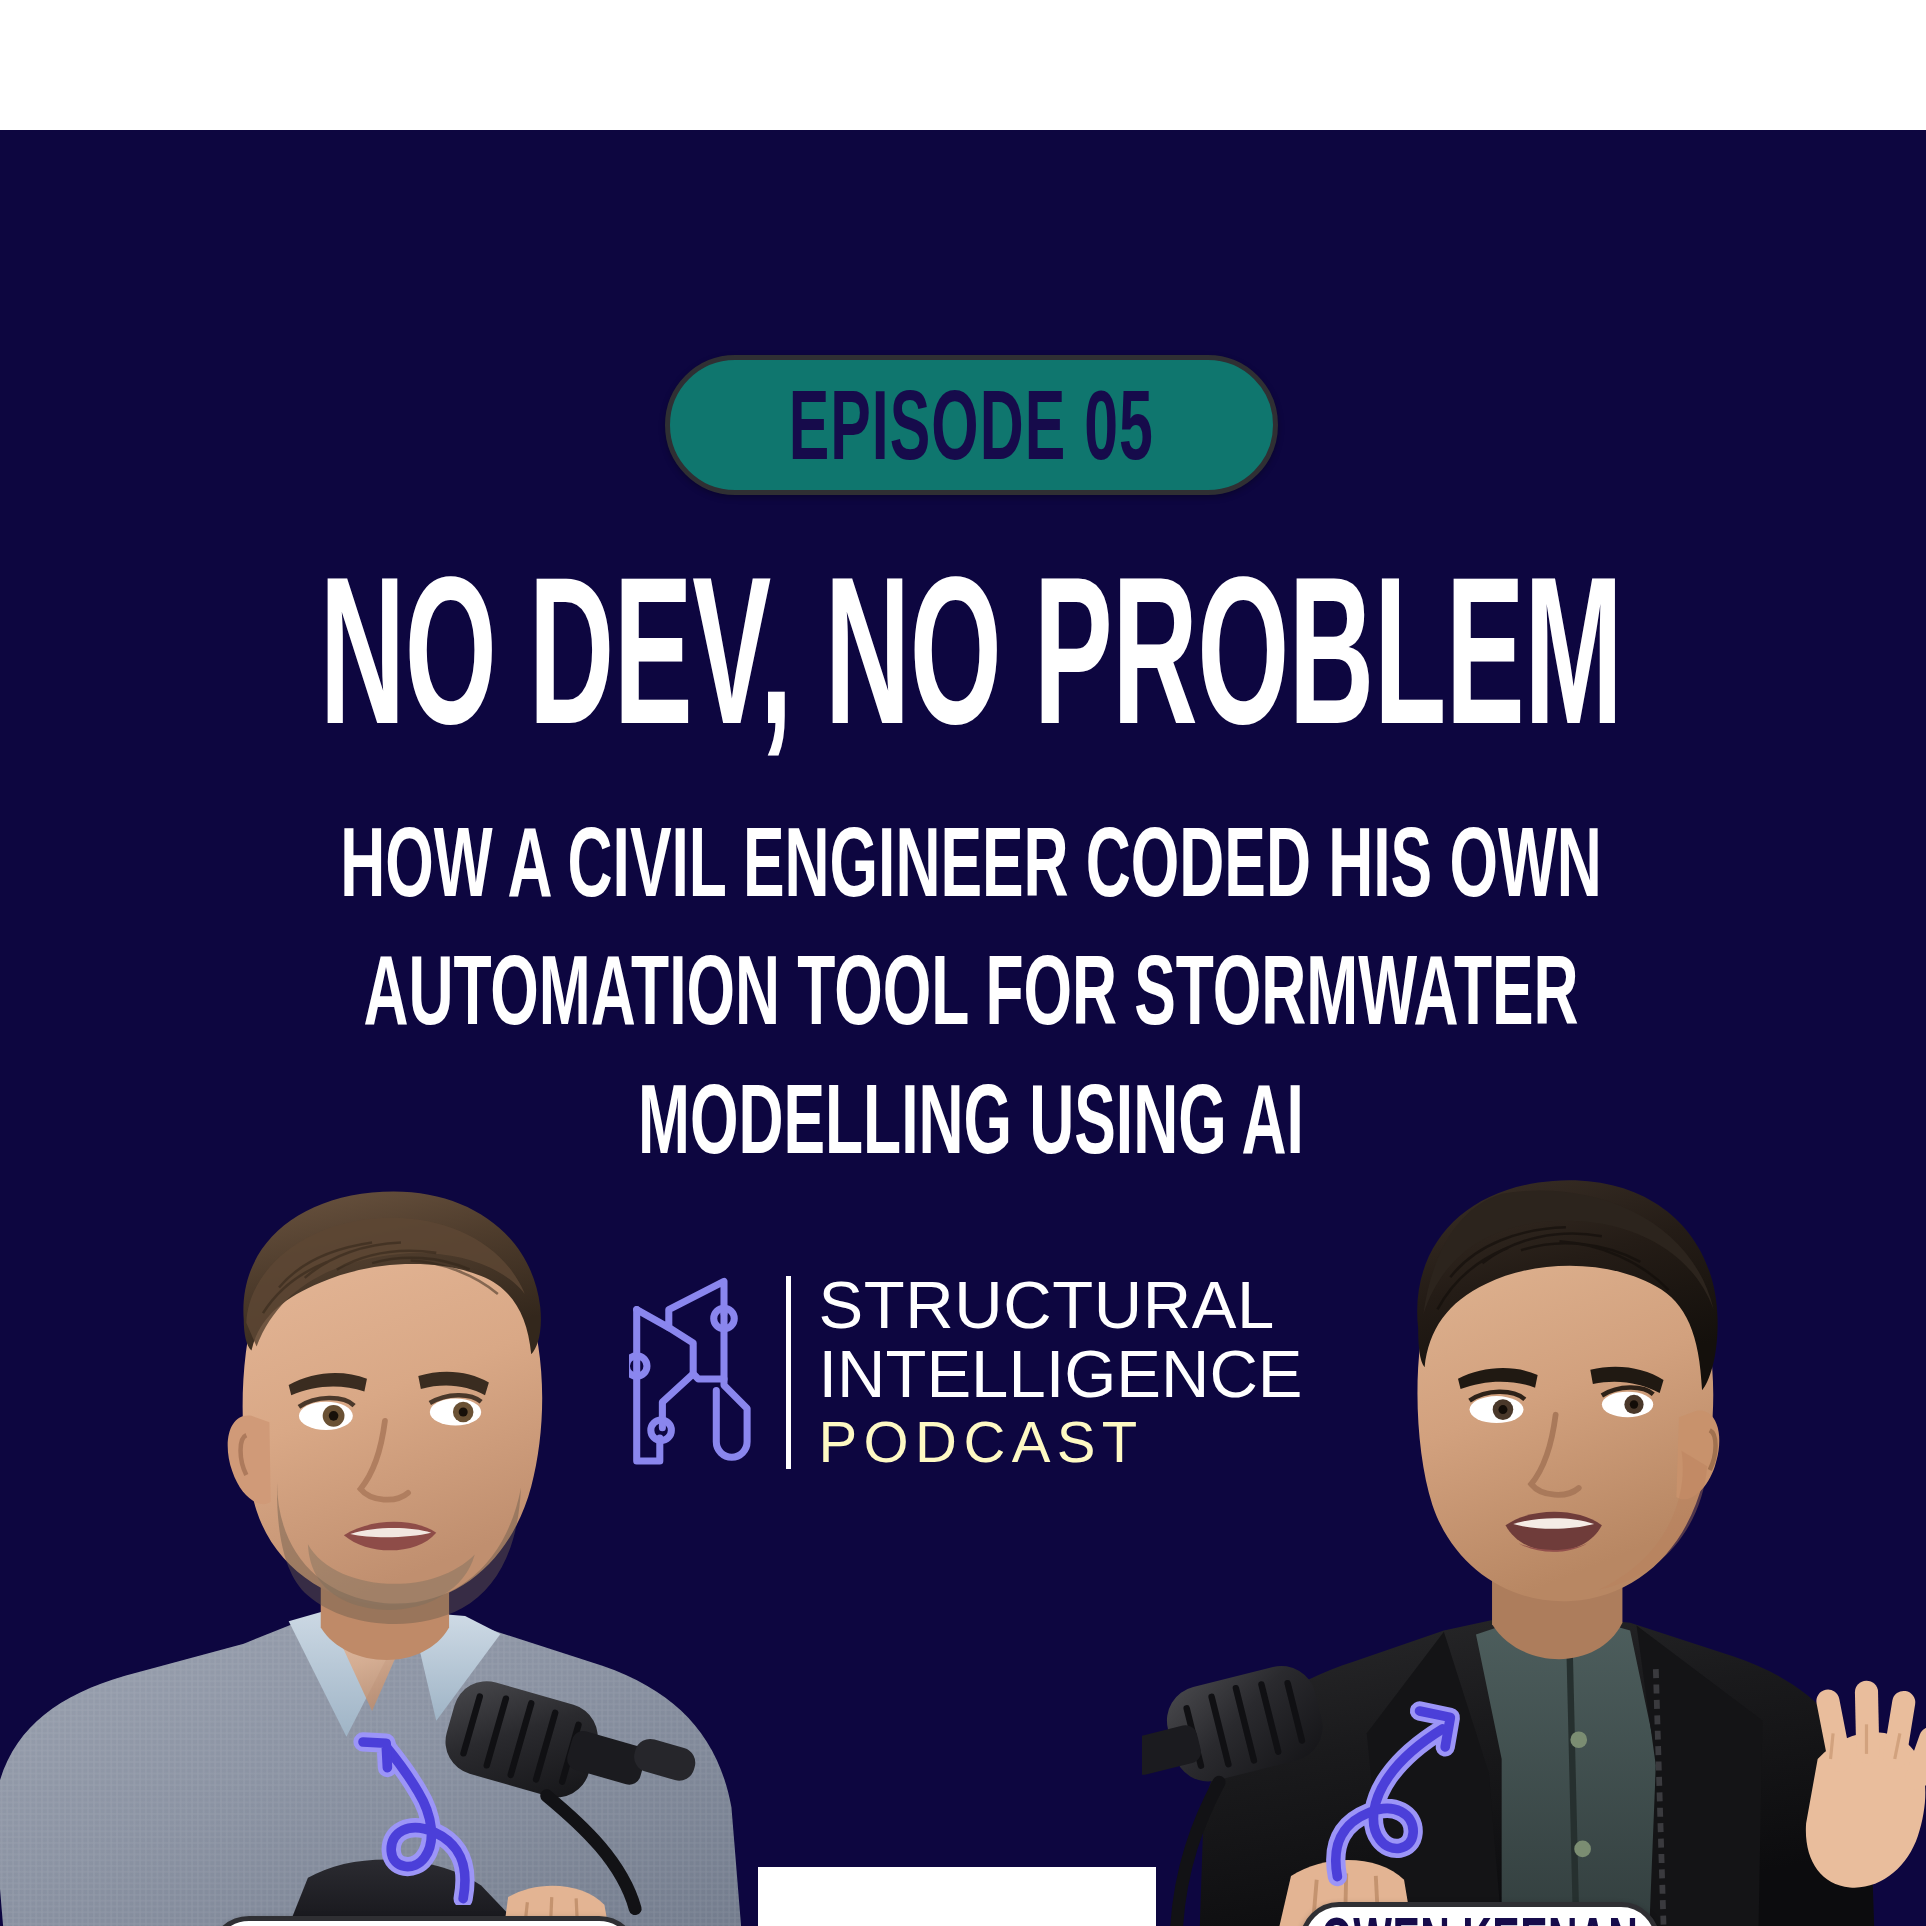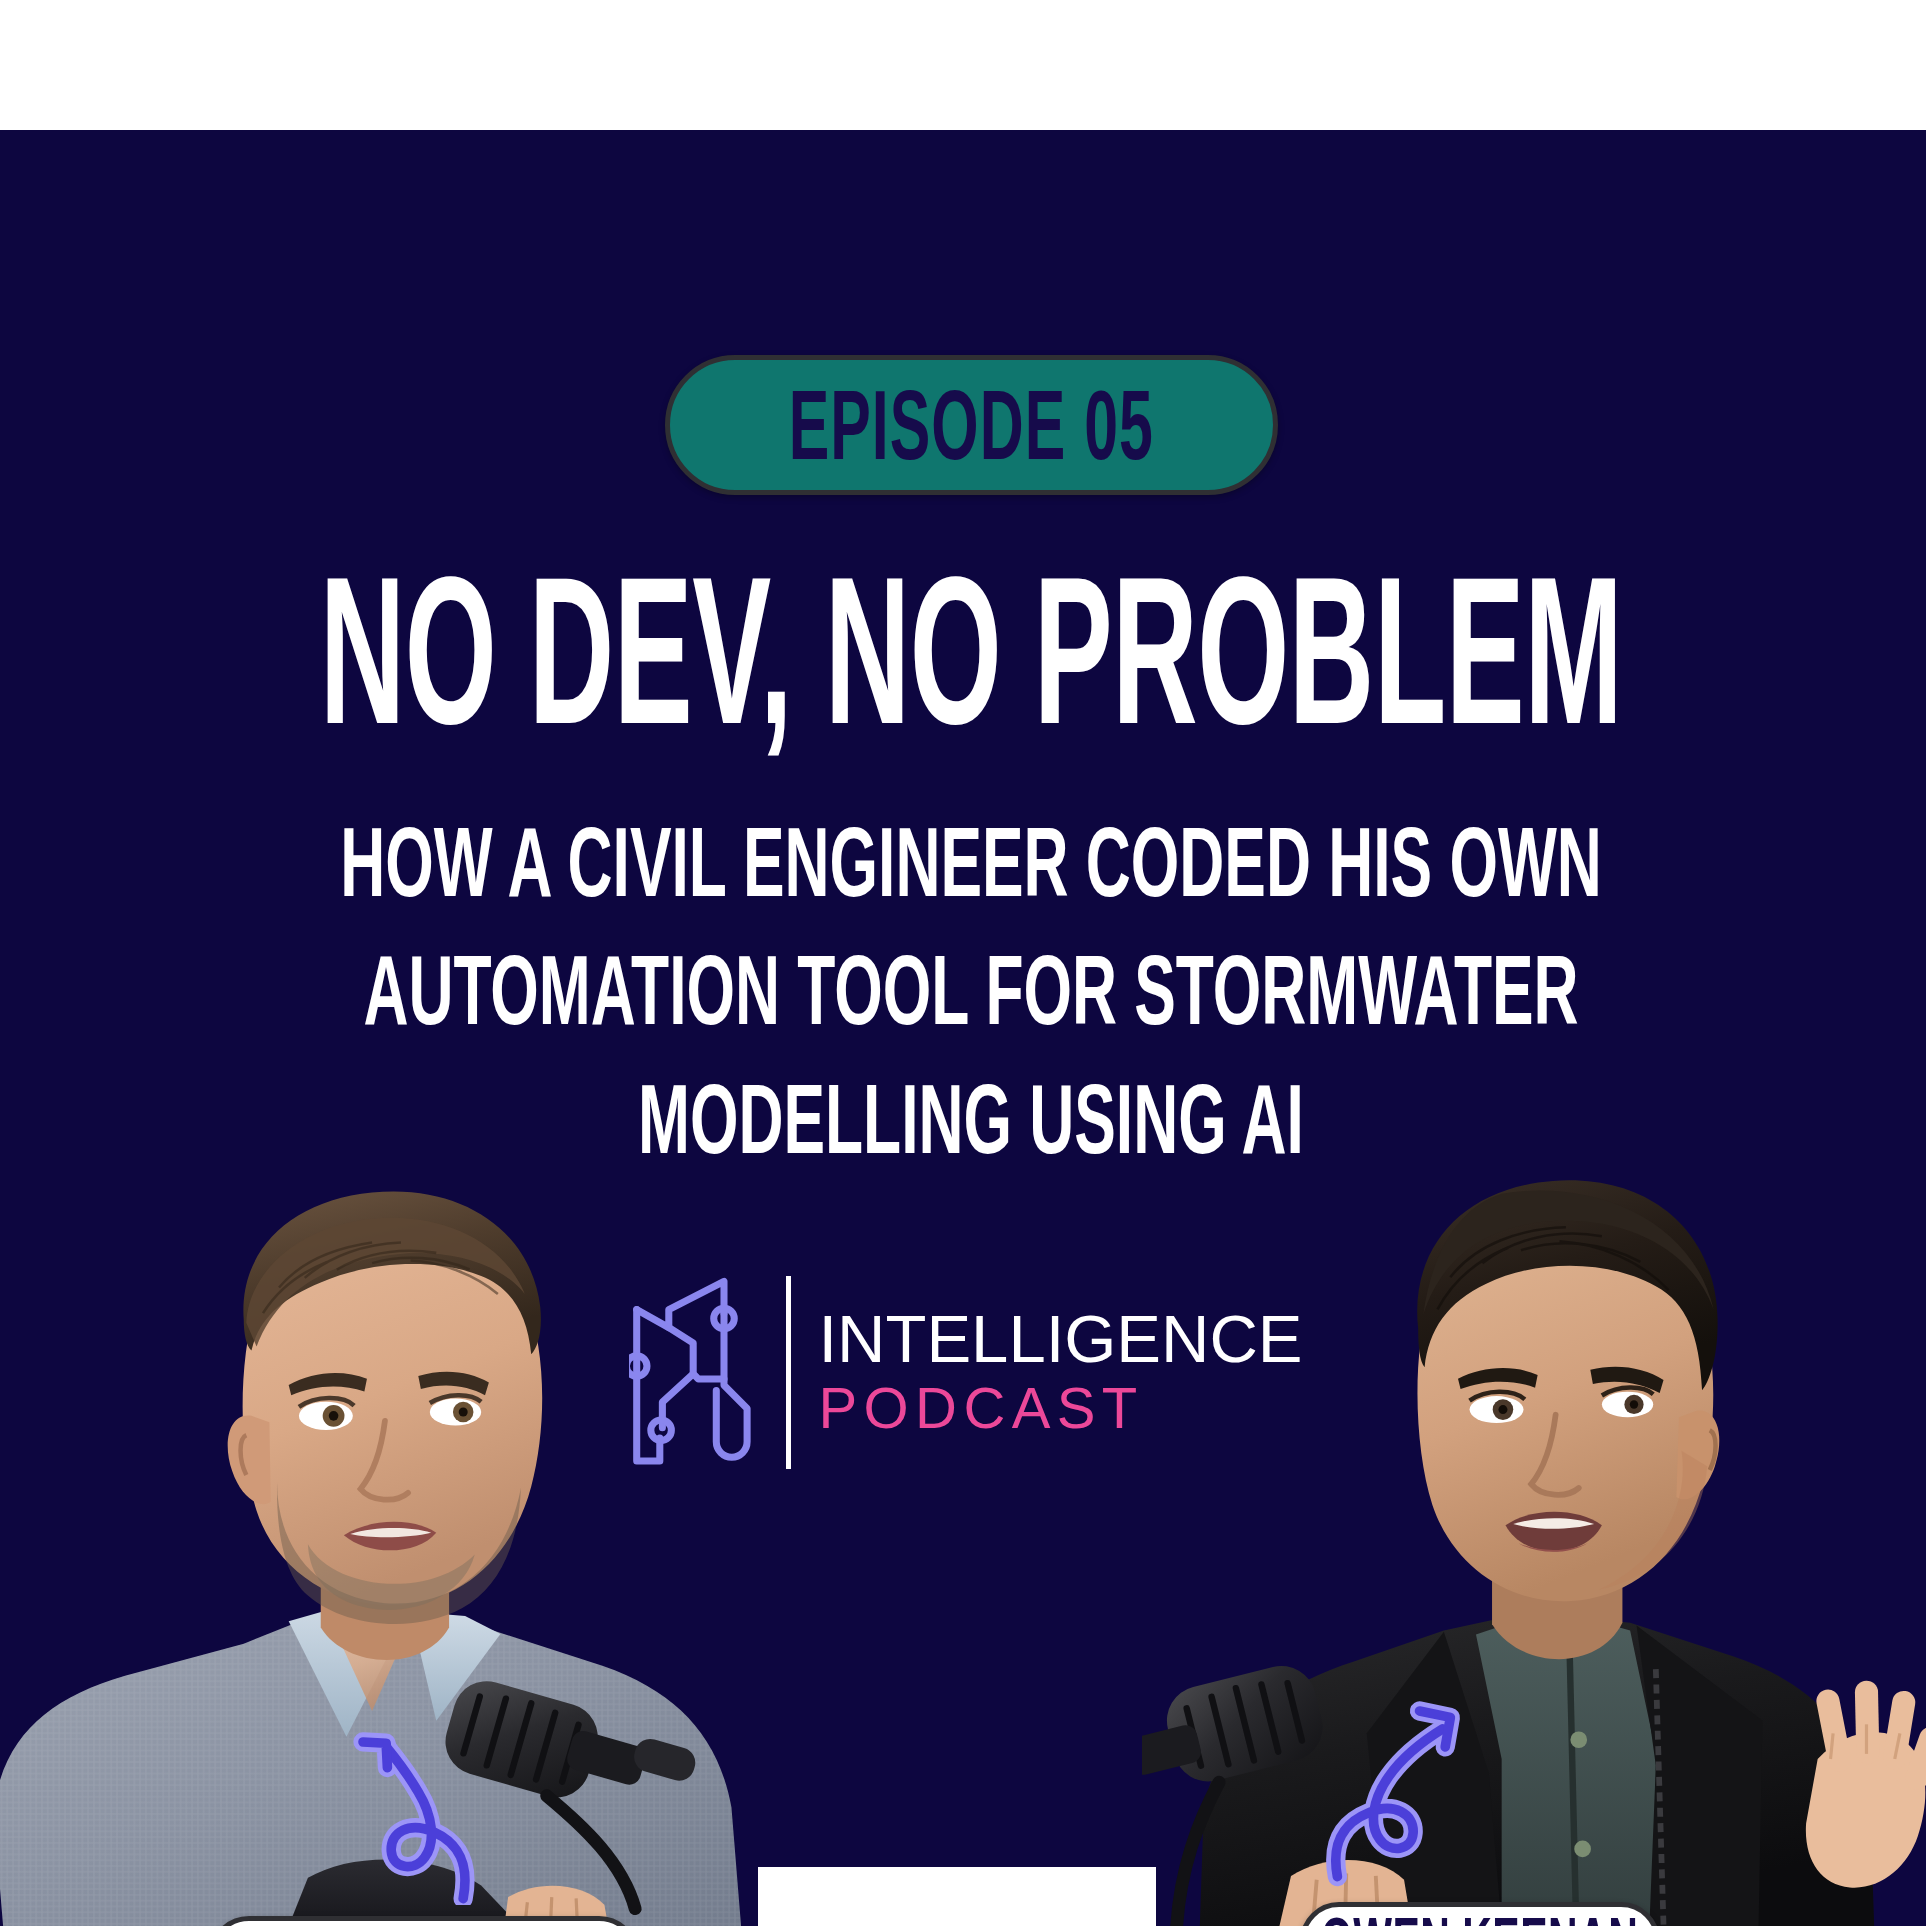--- a/index.html
+++ b/index.html
@@ -117,21 +117,21 @@
     color:#ffffff;
     letter-spacing:0.6px;
     white-space:nowrap;
   }
   .brand-line-2 { letter-spacing:0px; }
   .brand-line-3 {
     font-family:"Liberation Sans", sans-serif;
     font-weight:400;
     font-size:58px;
     line-height:1.12;
-    color:#ec4899;
+    color:#fef9c3;
     letter-spacing:6.4px;
     white-space:nowrap;
     margin-top:2.6px;
   }
 
   
   .photo {
     position:absolute;
     bottom:0;
     z-index:2;
@@ -460,20 +460,21 @@
             <circle cx="148" cy="66" r="16"></circle>
             <circle cx="12" cy="140" r="16"></circle>
             <circle cx="50" cy="240" r="16"></circle>
           </g>
         </svg>
       </span>
 
       <span id="brand-divider"></span>
 
       <span id="brand-text">
+        <span class="brand-line-1">STRUCTURAL</span>
         <span class="brand-line-2">INTELLIGENCE</span>
         <span class="brand-line-3">PODCAST</span>
       </span>
     </div>
 
     <span class="arrow-doodle" id="arrow-left">
       <svg viewBox="0 0 230 310" width="148" height="199">
         <g fill="none" stroke-linecap="round" stroke-linejoin="round">
 
           <g stroke="#9C95F7" stroke-width="30">

